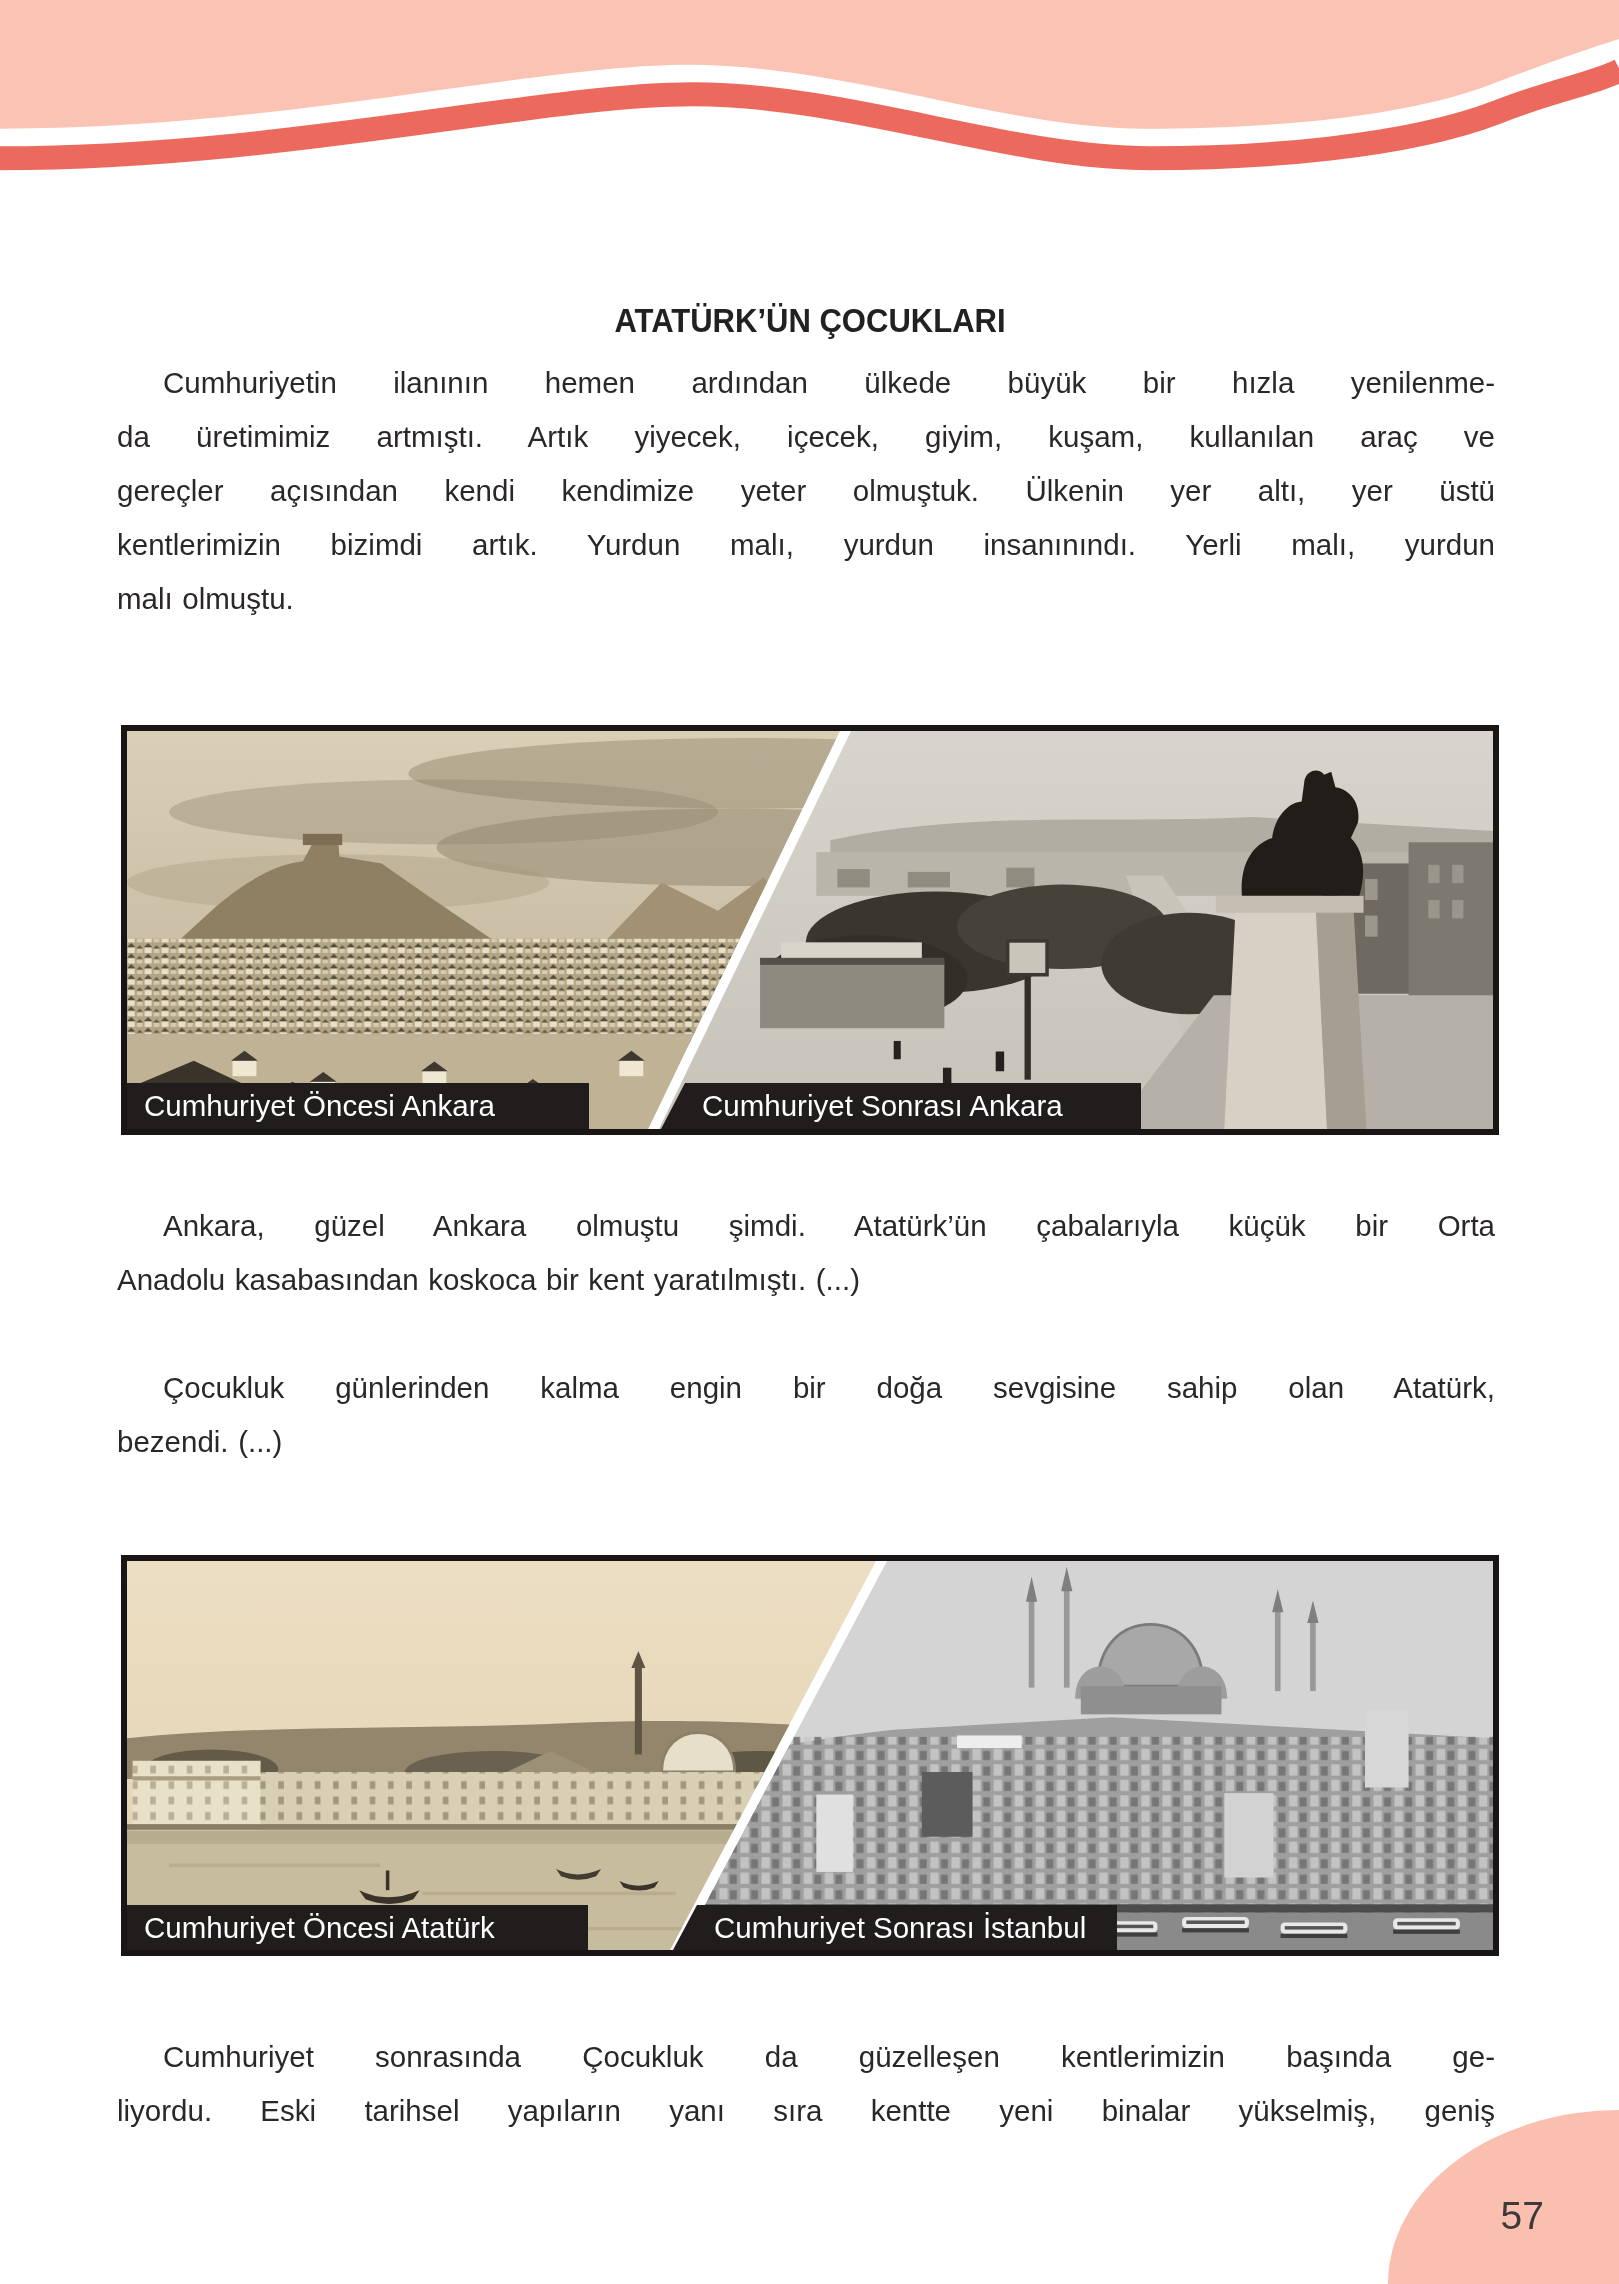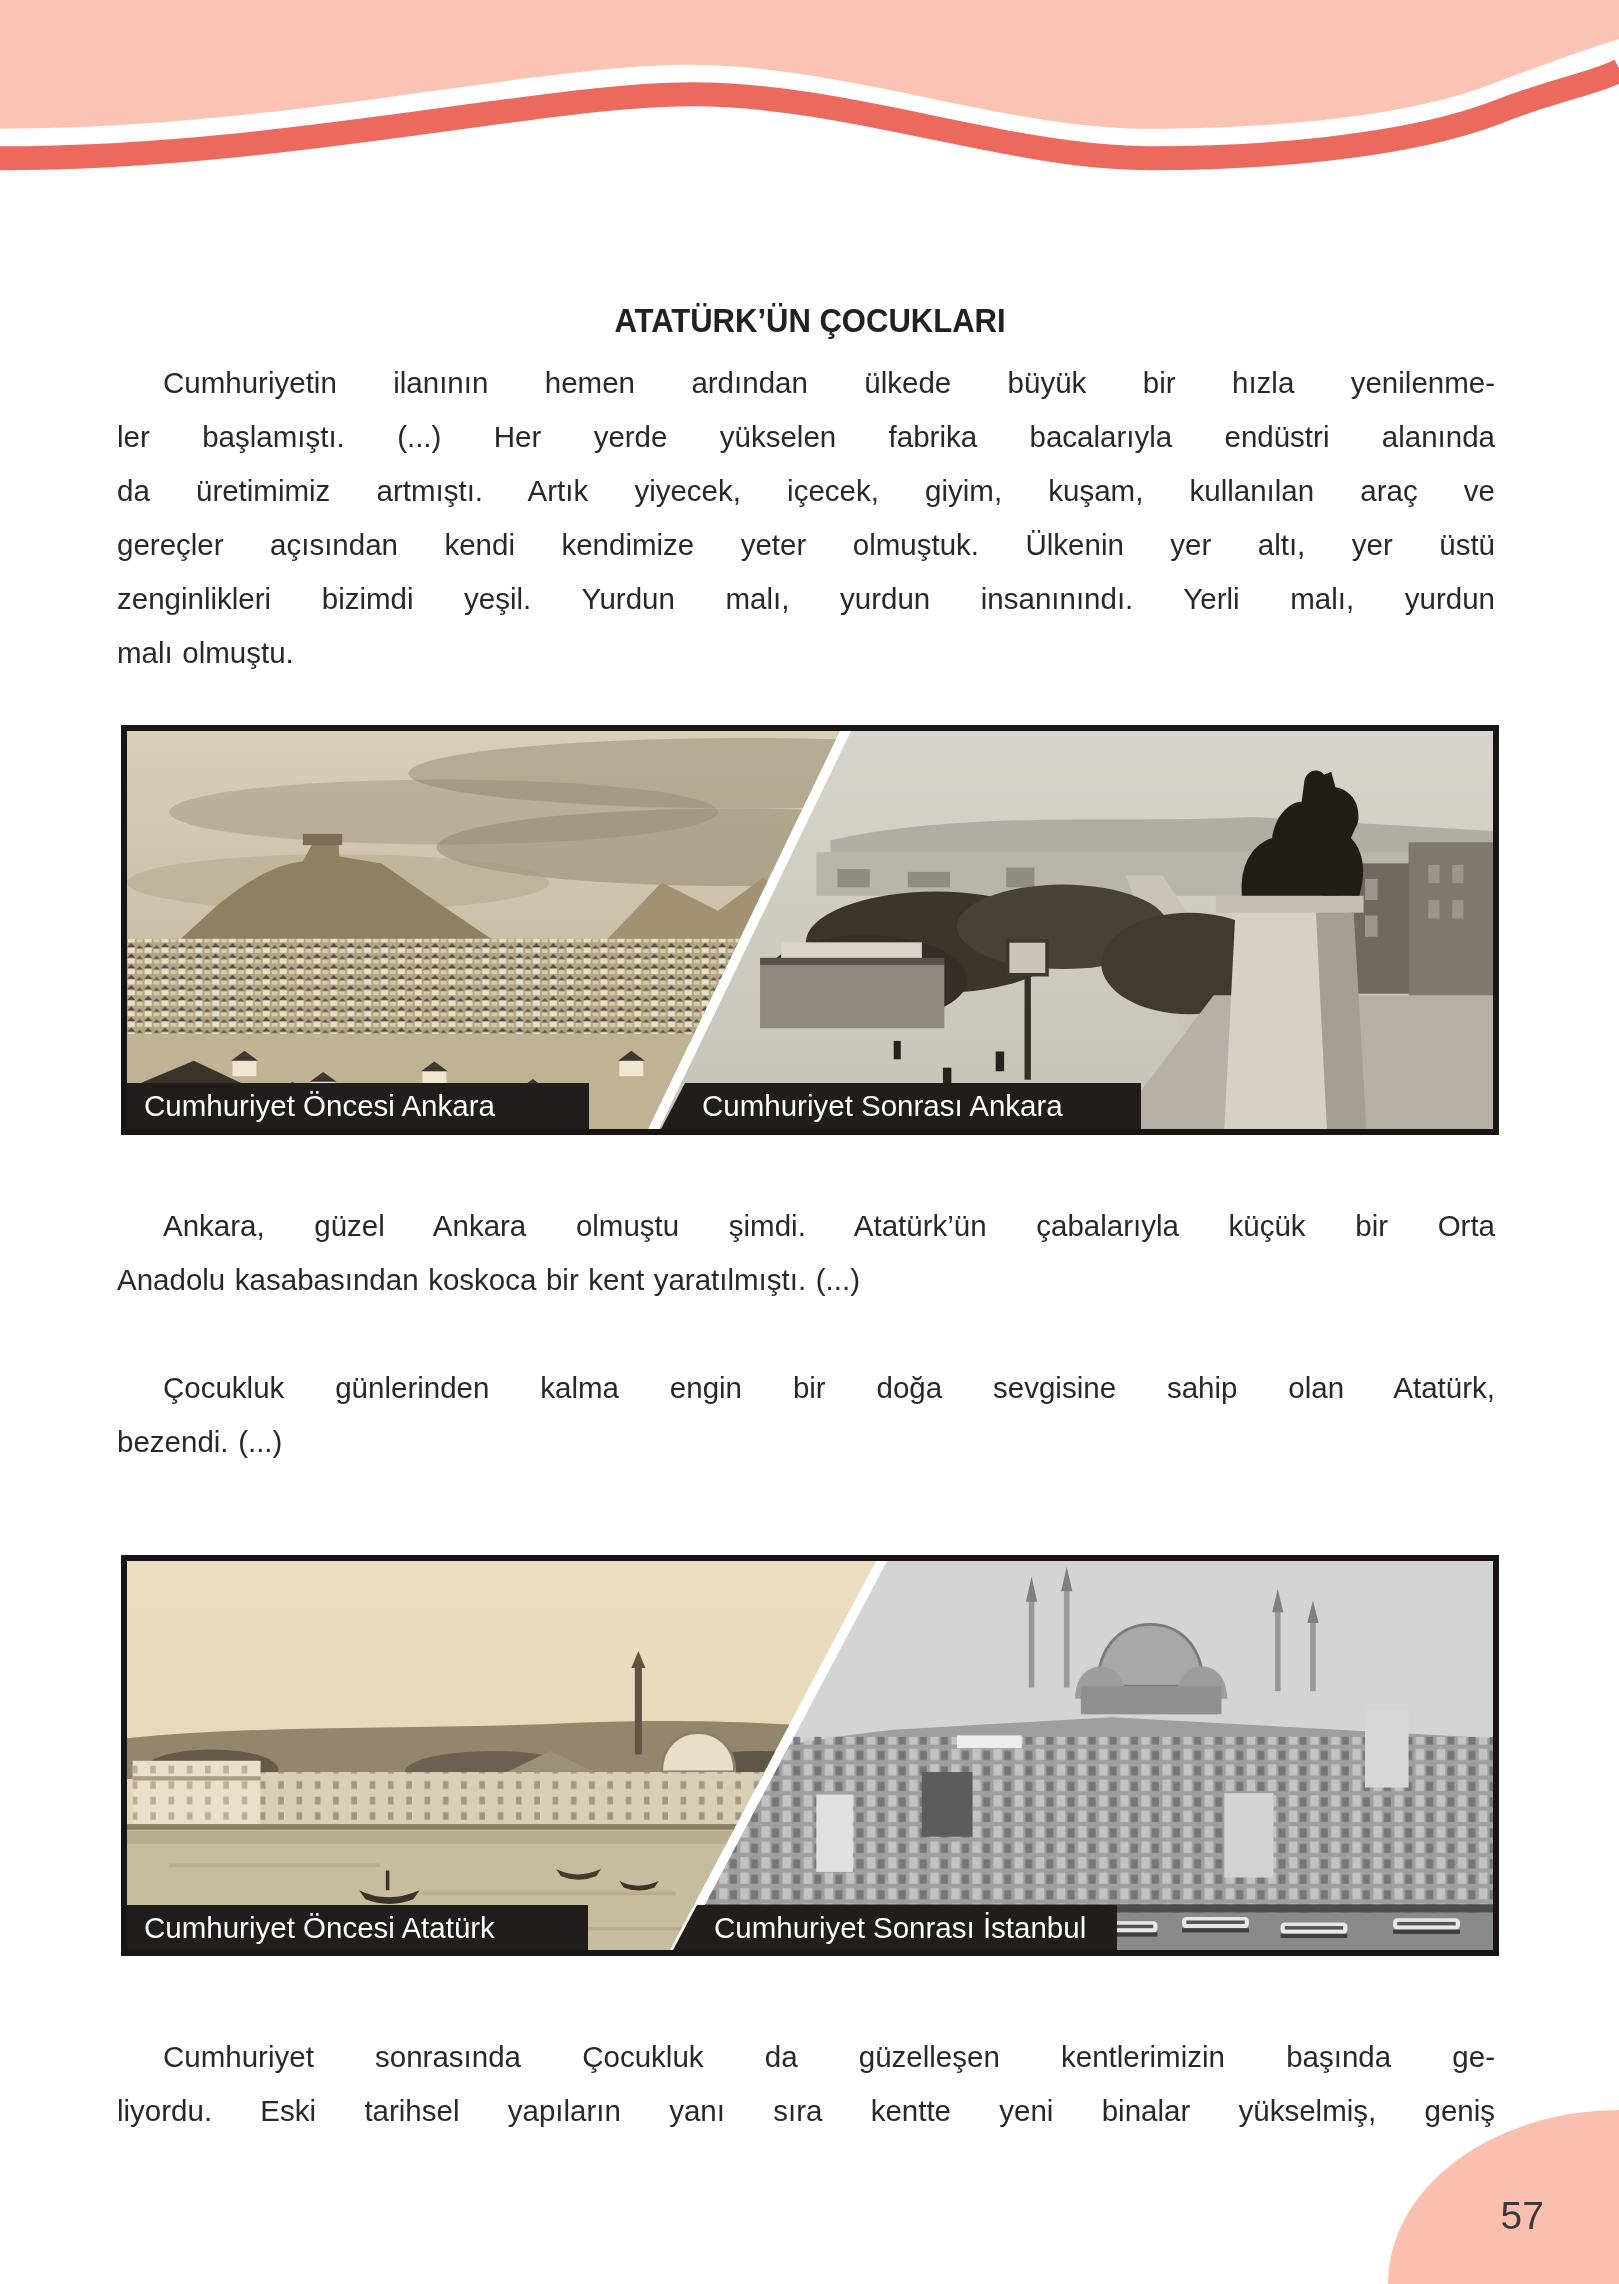--- a/index.html
+++ b/index.html
@@ -73,24 +73,23 @@
              C1785,183 1990,170 2120,120 C2205,88 2262,68 2304,55 L2304,0 L0,0 Z" fill="#FBC3B3"></path>
     <path d="M0,225 C400,225 770,134 985,134 C1205,134 1435,225 1635,225
              C1790,225 1998,210 2128,160 C2208,128 2264,120 2304,100" fill="none" stroke="#EC6A5D" stroke-width="34"></path>
   </svg>
 </div>
 
 <h1 class="doc-title">ATATÜRK’ÜN ÇOCUKLARI</h1>
 
 <div class="para" id="para-1">
   <div class="pline first">Cumhuriyetin ilanının hemen ardından ülkede büyük bir hızla yenilenme-</div>
-  <div class="pline">ler başlamıştı. (...) Her yerde yükselen fabrika bacalarıyla endüstri alanında</div>
   <div class="pline">da üretimimiz artmıştı. Artık yiyecek, içecek, giyim, kuşam, kullanılan araç ve</div>
   <div class="pline">gereçler açısından kendi kendimize yeter olmuştuk. Ülkenin yer altı, yer üstü</div>
-  <div class="pline">zenginlikleri bizimdi yeşil. Yurdun malı, yurdun insanınındı. Yerli malı, yurdun</div>
+  <div class="pline">kentlerimizin bizimdi artık. Yurdun malı, yurdun insanınındı. Yerli malı, yurdun</div>
   <div class="pline end">malı olmuştu.</div>
 </div>
 
 <figure class="photoblock" id="figure-ankara">
   <div class="photo photo-left">
     <svg viewBox="0 0 1942 565" preserveAspectRatio="none">
       <defs>
         <linearGradient id="skyA" x1="0" y1="0" x2="0" y2="1">
           <stop offset="0" stop-color="#d9cfb6"></stop>
             <stop offset="1" stop-color="#bfb29a"></stop>

